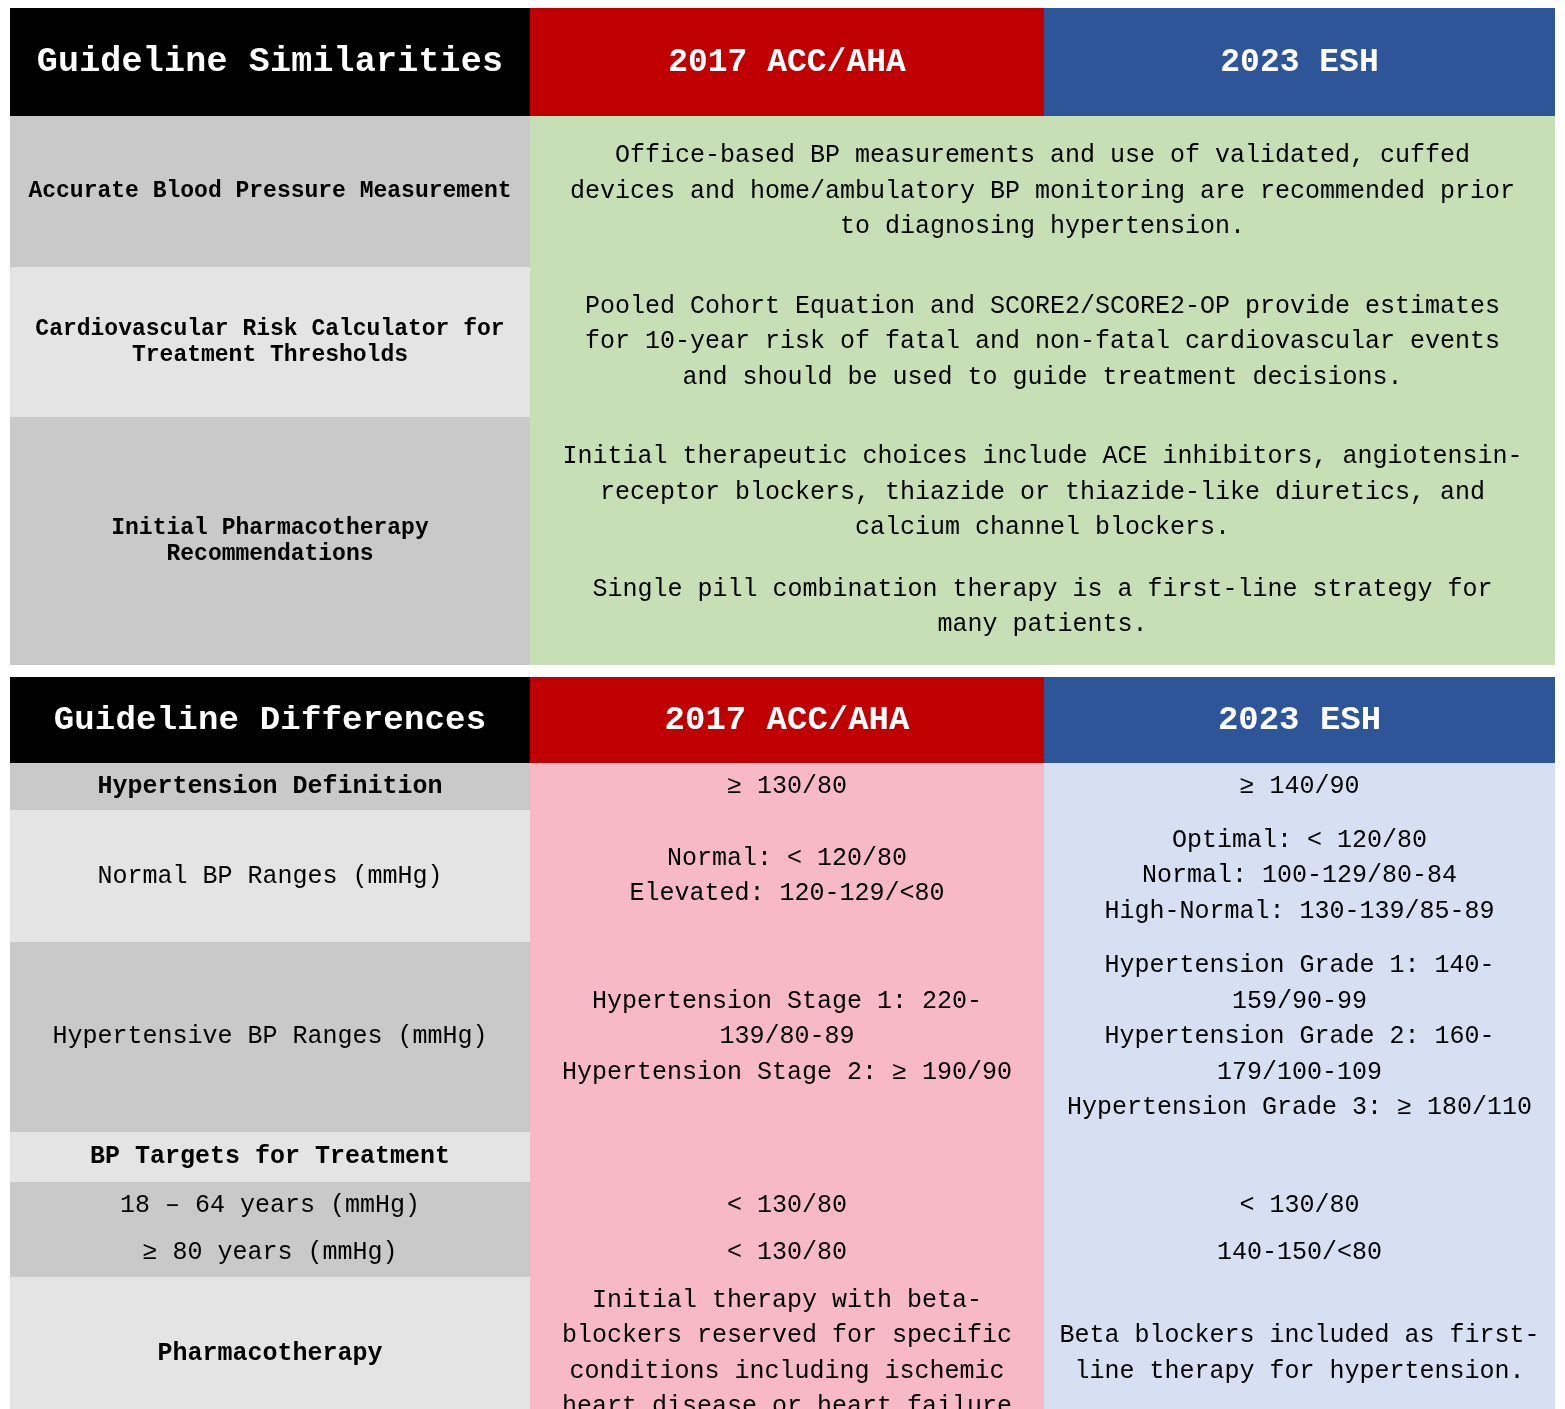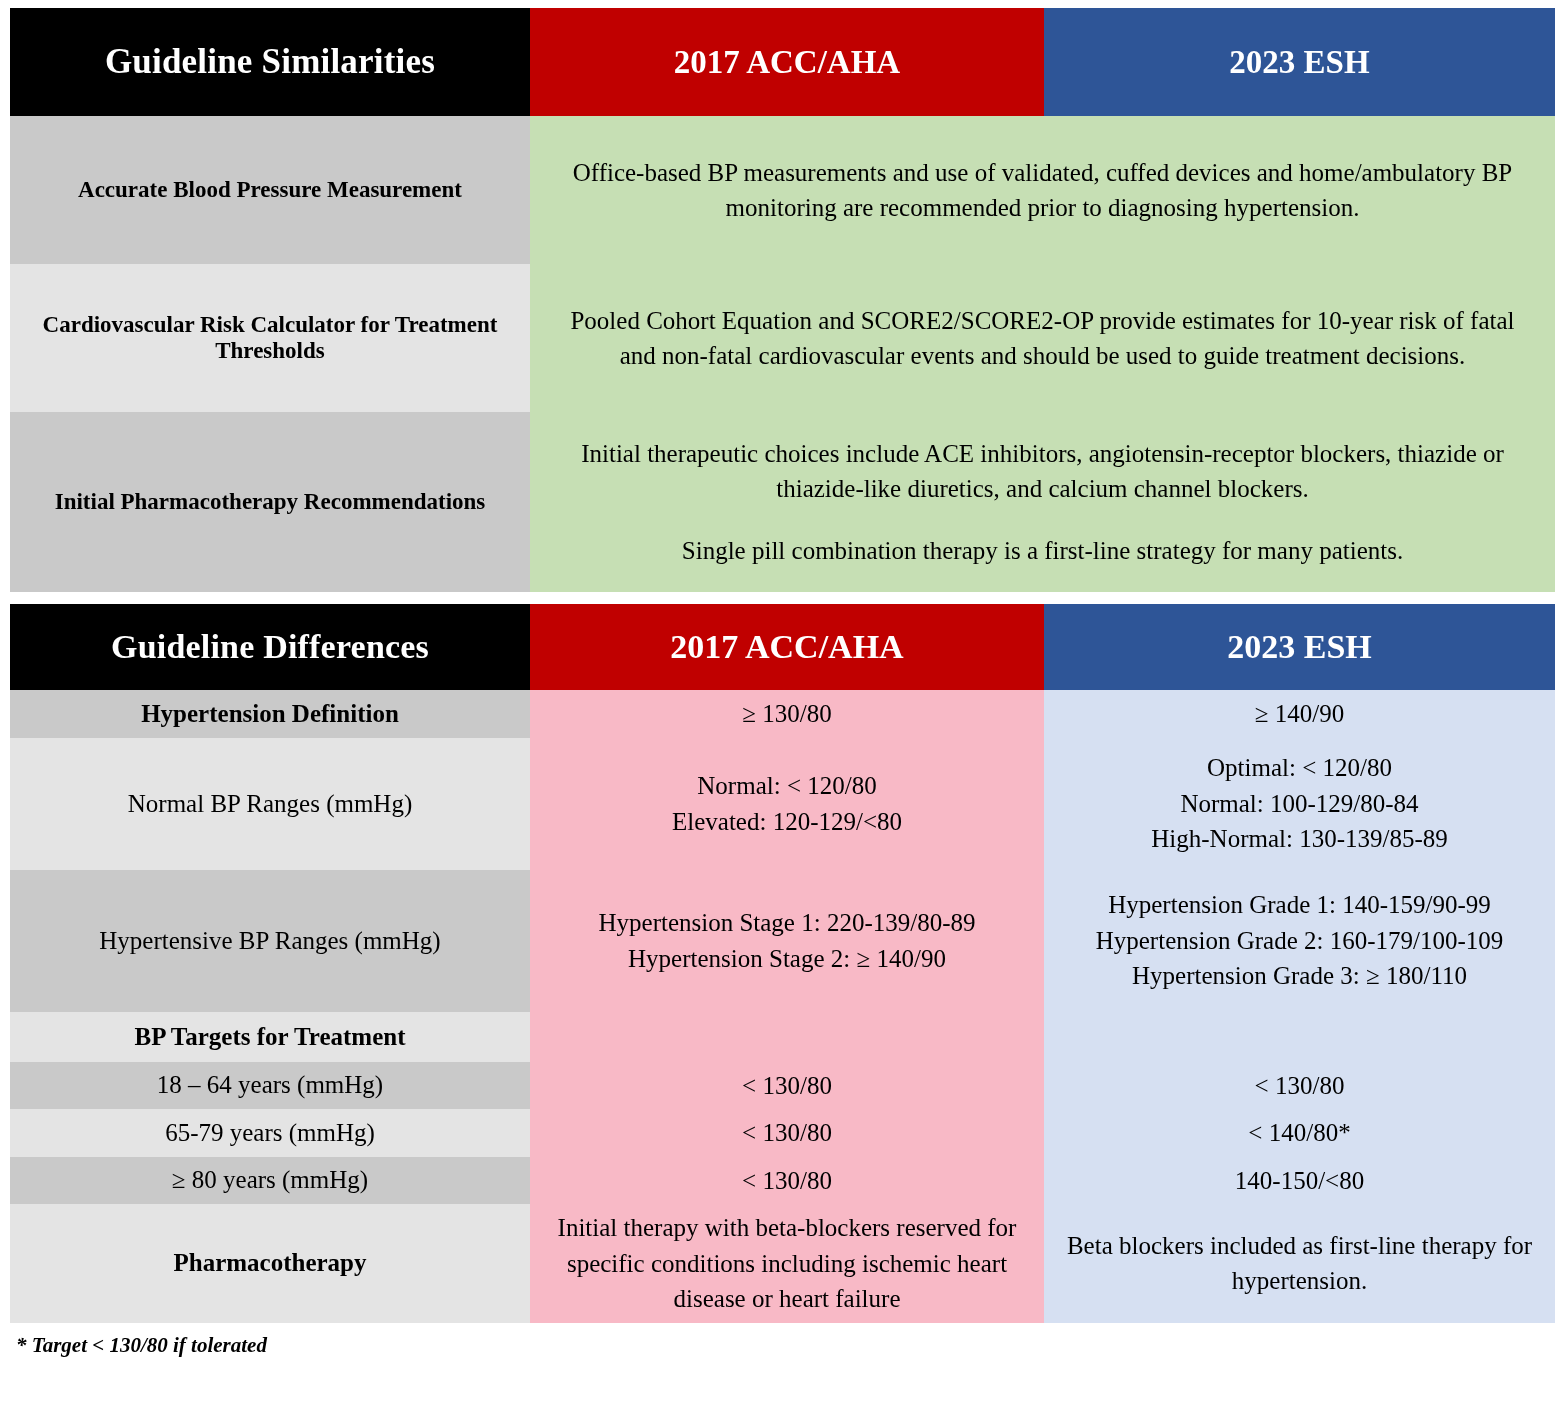--- a/index.html
+++ b/index.html
@@ -12,20 +12,21 @@
     height: 1409px;
     font-family: "Liberation Serif", serif;
     color: #000000;
   }
   .page {
     width: 1565px;
     height: 1409px;
     position: relative;
     box-sizing: border-box;
     padding: 8px 10px 0 10px;
+    font-family: Liberation Mono, monospace;
   }
   table.grid {
     border-collapse: collapse;
     table-layout: fixed;
     width: 1545px;
   }
   table.grid td {
     vertical-align: middle;
     padding: 6px 10px;
     box-sizing: border-box;
@@ -206,21 +207,21 @@
           <span class="cellline">Optimal: &lt; 120/80</span>
           <span class="cellline">Normal: 100-129/80-84</span>
           <span class="cellline">High-Normal: 130-139/85-89</span>
         </td>
       </tr>
 
       <tr>
         <td class="lbl-d-dark" style="height:142px;">Hypertensive BP Ranges (mmHg)</td>
         <td class="pink">
           <span class="cellline">Hypertension Stage 1: 220-139/80-89</span>
-          <span class="cellline">Hypertension Stage 2: ≥ 140/90</span>
+          <span class="cellline">Hypertension Stage 2: ≥ 190/90</span>
         </td>
         <td class="blue">
           <span class="cellline">Hypertension Grade 1: 140-159/90-99</span>
           <span class="cellline">Hypertension Grade 2: 160-179/100-109</span>
           <span class="cellline">Hypertension Grade 3: ≥ 180/110</span>
         </td>
       </tr>
 
       <tr>
         <td class="lbl-d-light bold" style="height:50px;">BP Targets for Treatment</td>
@@ -231,29 +232,20 @@
       <tr>
         <td class="lbl-d-dark" style="height:44px;">18 – 64 years (mmHg)</td>
         <td class="pink">
           <span class="cellline">&lt; 130/80</span>
         </td>
         <td class="blue">
           <span class="cellline">&lt; 130/80</span>
         </td>
       </tr>
 
-      <tr>
-        <td class="lbl-d-light" style="height:44px;">65-79 years (mmHg)</td>
-        <td class="pink">
-          <span class="cellline">&lt; 130/80</span>
-        </td>
-        <td class="blue">
-          <span class="cellline">&lt; 140/80*</span>
-        </td>
-      </tr>
 
       <tr>
         <td class="lbl-d-dark" style="height:44px;">≥ 80 years (mmHg)</td>
         <td class="pink">
           <span class="cellline">&lt; 130/80</span>
         </td>
         <td class="blue">
           <span class="cellline">140-150/&lt;80</span>
         </td>
       </tr>

